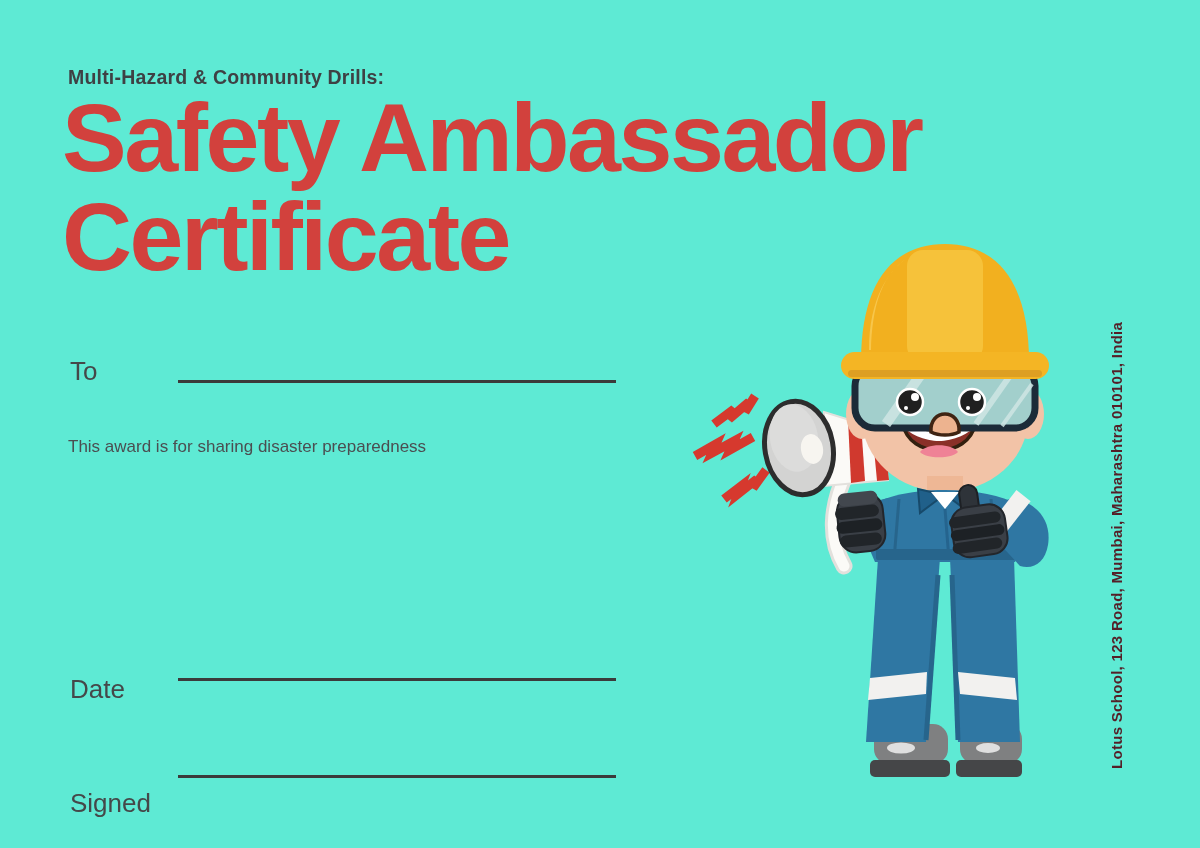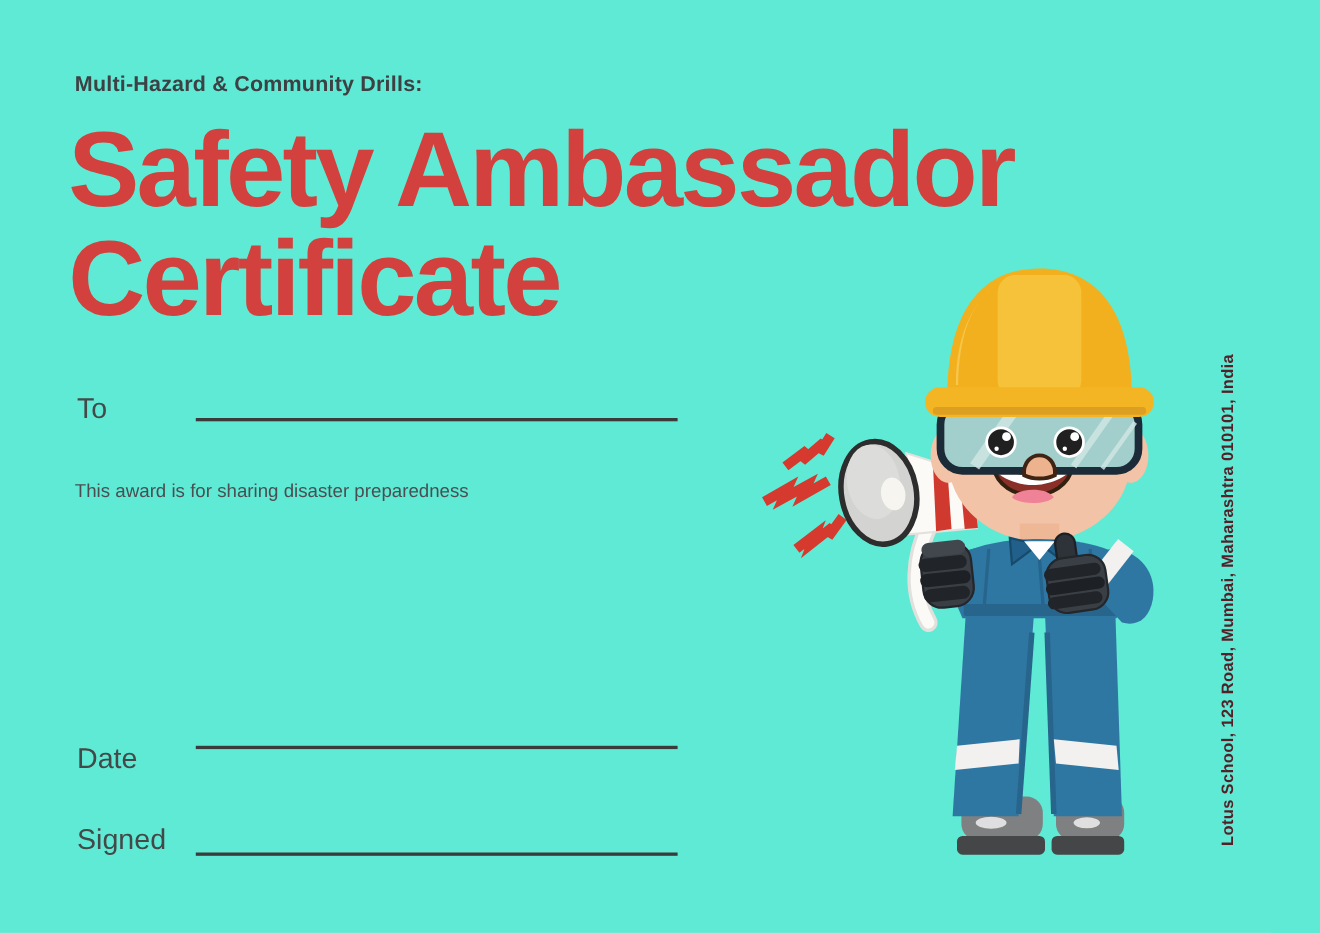--- a/index.html
+++ b/index.html
@@ -12,21 +12,21 @@
     width:1200px;height:848px;
     background:#5eead4;
     overflow:hidden;
   }
   .kicker{
     position:absolute;left:68px;top:66px;
     font-size:19.5px;font-weight:bold;
     color:#3e4144;letter-spacing:.2px;
   }
   .title{
-    position:absolute;left:62px;top:104px;
+    position:absolute;left:62px;top:88px;
     font-size:97px;font-weight:bold;
     line-height:99px;letter-spacing:-2.5px;
     color:#d2413d;
   }
   .label{
     position:absolute;left:70px;
     font-size:26px;font-weight:normal;color:#454849;
   }
   .rule{
     position:absolute;left:178px;width:438px;height:3px;
@@ -62,21 +62,21 @@
   <div class="label" style="top:356px;">To</div>
   <div class="rule" style="top:380px;"></div>
 
   <div class="bodytext">
     <div>This award is for sharing disaster preparedness</div>
   </div>
 
   <div class="label" style="top:674px;text-align:right;">Date</div>
   <div class="rule" style="top:678px;"></div>
 
-  <div class="label" style="top:748px;">Signed</div>
+  <div class="label" style="top:788px;">Signed</div>
   <div class="rule" style="top:775px;"></div>
 
   <div class="sidetext">Lotus School, 123 Road, Mumbai, Maharashtra 010101, India</div>
 
   <svg class="illo" viewBox="686 228 388 566" role="img" aria-label="Construction worker in yellow hard hat and blue coveralls holding a megaphone and giving a thumbs up">
 
     <g fill="none" stroke="#d6392e" stroke-width="9" stroke-linejoin="miter" stroke-linecap="butt">
       <polyline points="714,424 734,409 729,419 749,402 745,412 755,396"></polyline>
       <polyline points="695,456 716,444 712,453 734,441 730,450 753,437"></polyline>
       <polyline points="724,499 741,486 738,494 757,479 753,488 766,470"></polyline>

